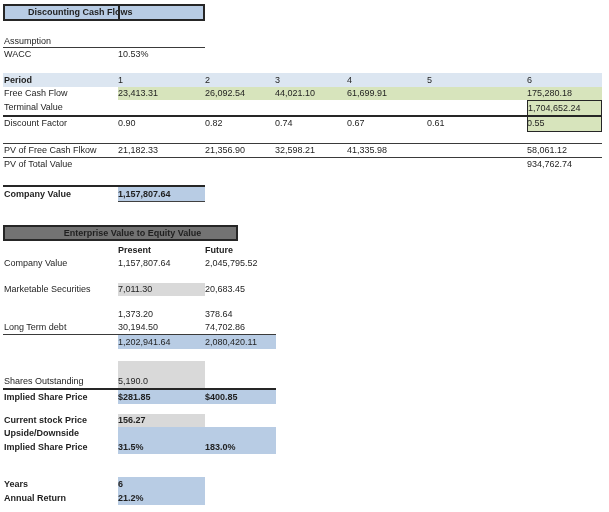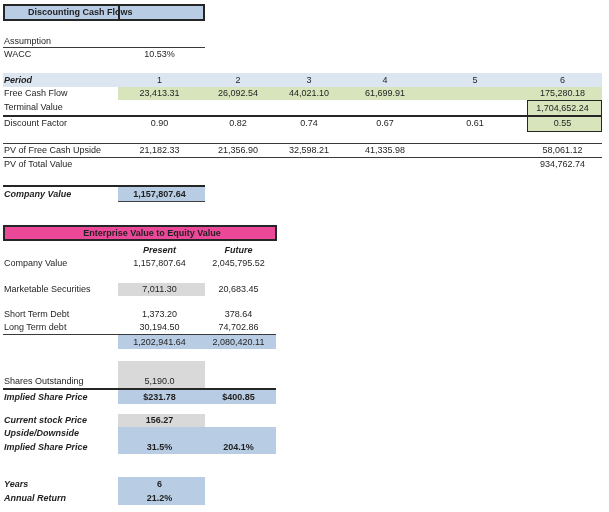--- a/index.html
+++ b/index.html
@@ -3,47 +3,47 @@
 <meta charset="utf-8">
 <style>
   html,body{margin:0;padding:0;background:#ffffff;}
   .sheet{
     position:relative;width:609px;height:512px;background:#ffffff;
     font-family:"Liberation Sans",sans-serif;font-size:9px;color:#1f1f1f;
     overflow:hidden;
   }
   .row{position:absolute;left:0;width:609px;height:13px;line-height:13px;padding-left:43px;}
   .cell{position:absolute;top:0;bottom:0;box-sizing:border-box;white-space:nowrap;}
-  .num{text-align:center;padding-right:4px;}
+  .num{text-align:left;padding-right:4px;}
   .lbl{left:3px;width:114px;padding-left:1px;}
   .c1{left:118px;width:87px;}
   .c2{left:205px;width:70px;}
   .c3{left:275px;width:72px;}
   .c4{left:347px;width:80px;}
   .c5{left:427px;width:100px;}
   .c6{left:527px;width:75px;}
   .cf{left:205px;width:71px;}
   .fill{position:absolute;top:0;bottom:0;}
   .bg-band{background:#dce6f1;}
   .bg-green{background:#d7e4bc;}
   .bg-gray{background:#d9d9d9;}
   .bg-val{background:#b8cce4;}
   .b{font-weight:bold;}
-  .bi{font-weight:bold;font-style:italic;}
+  .bi{font-weight:bold;}
   .hline{position:absolute;height:0;border-top:1px solid #3a3a3a;}
   .hline2{position:absolute;height:0;border-top:2px solid #262626;}
   .titlebox{
     position:absolute;left:3px;top:4px;width:202px;height:17px;box-sizing:border-box;
     background:#b8cce4;border:2px solid #262626;line-height:13px;
   }
   .titlebox .divider{position:absolute;left:113px;top:0;bottom:0;width:2px;background:#262626;}
   .titlebox .txt{position:absolute;left:3px;top:0;bottom:0;line-height:13px;font-weight:bold;padding-left:20px;}
   .entbox{
-    position:absolute;left:3px;top:225px;width:274px;height:16px;box-sizing:border-box;
-    background:#ec4899;border:2px solid #262626;text-align:center;font-weight:bold;line-height:12px;padding-left:24px;
+    position:absolute;left:3px;top:225px;width:235px;height:16px;box-sizing:border-box;
+    background:#737373;border:2px solid #262626;text-align:center;font-weight:bold;line-height:12px;padding-left:24px;
   }
   .tv-cell{border:1.5px solid #262626;}
   .cv-cell{border-bottom:1px solid #404040;}
 </style>
 </head>
 <body>
 
 <div class="sheet">
 
   <div class="titlebox">
@@ -92,21 +92,21 @@
     <div class="cell c1 num">0.90</div>
     <div class="cell c2 num">0.82</div>
     <div class="cell c3 num">0.74</div>
     <div class="cell c4 num">0.67</div>
     <div class="cell c5 num">0.61</div>
     <div class="cell c6 num">0.55</div>
   </div>
 
   <div class="hline" style="top:143px;left:3px;width:599px"></div>
   <div class="row" style="top:144px">
-    <div class="cell lbl">PV of Free Cash Upside</div>
+    <div class="cell lbl">PV of Free Cash Flkow</div>
     <div class="cell c1 num">21,182.33</div>
     <div class="cell c2 num">21,356.90</div>
     <div class="cell c3 num">32,598.21</div>
     <div class="cell c4 num">41,335.98</div>
     <div class="cell c6 num">58,061.12</div>
   </div>
   <div class="hline" style="top:157px;left:3px;width:599px"></div>
 
   <div class="row" style="top:158px">
     <div class="cell lbl">PV of Total Value</div>
@@ -132,21 +132,20 @@
     <div class="cell lbl">Company Value</div>
     <div class="cell c1 num">1,157,807.64</div>
     <div class="cell cf num">2,045,795.52</div>
   </div>
   <div class="row" style="top:283px">
     <div class="cell lbl">Marketable Securities</div>
     <div class="cell c1 num bg-gray">7,011.30</div>
     <div class="cell cf num">20,683.45</div>
   </div>
   <div class="row" style="top:308px">
-    <div class="cell lbl">Short Term Debt</div>
     <div class="cell c1 num">1,373.20</div>
     <div class="cell cf num">378.64</div>
   </div>
   <div class="row" style="top:321px">
     <div class="cell lbl">Long Term debt</div>
     <div class="cell c1 num">30,194.50</div>
     <div class="cell cf num">74,702.86</div>
   </div>
   <div class="hline" style="top:334px;left:3px;width:273px"></div>
   <div class="row" style="top:335px;height:14px;line-height:14px">
@@ -159,37 +158,37 @@
     <div class="cell c1 bg-gray"></div>
   </div>
   <div class="row" style="top:374px;height:14px;line-height:14px">
     <div class="cell lbl">Shares Outstanding</div>
     <div class="cell c1 num bg-gray">5,190.0</div>
   </div>
   <div class="hline2" style="top:388px;left:3px;width:273px"></div>
   <div class="row" style="top:390px;height:14px;line-height:14px">
     <div class="fill bg-val" style="left:118px;width:158px"></div>
     <div class="cell lbl bi">Implied Share Price</div>
-    <div class="cell c1 num b">$231.78</div>
+    <div class="cell c1 num b">$281.85</div>
     <div class="cell cf num b">$400.85</div>
   </div>
 
   <div class="row" style="top:414px">
     <div class="cell lbl bi">Current stock Price</div>
     <div class="cell c1 num b bg-gray">156.27</div>
   </div>
   <div class="row" style="top:427px">
     <div class="fill bg-val" style="left:118px;width:158px"></div>
     <div class="cell lbl bi">Upside/Downside</div>
   </div>
   <div class="row" style="top:440px;height:14px;line-height:14px">
     <div class="fill bg-val" style="left:118px;width:158px"></div>
     <div class="cell lbl bi">Implied Share Price</div>
     <div class="cell c1 num b">31.5%</div>
-    <div class="cell cf num b">204.1%</div>
+    <div class="cell cf num b">183.0%</div>
   </div>
 
   <div class="row" style="top:477px;height:14px;line-height:14px">
     <div class="cell lbl bi">Years</div>
     <div class="cell c1 num b bg-val">6</div>
   </div>
   <div class="row" style="top:491px;height:14px;line-height:14px">
     <div class="cell lbl bi">Annual Return</div>
     <div class="cell c1 num b bg-val">21.2%</div>
   </div>

